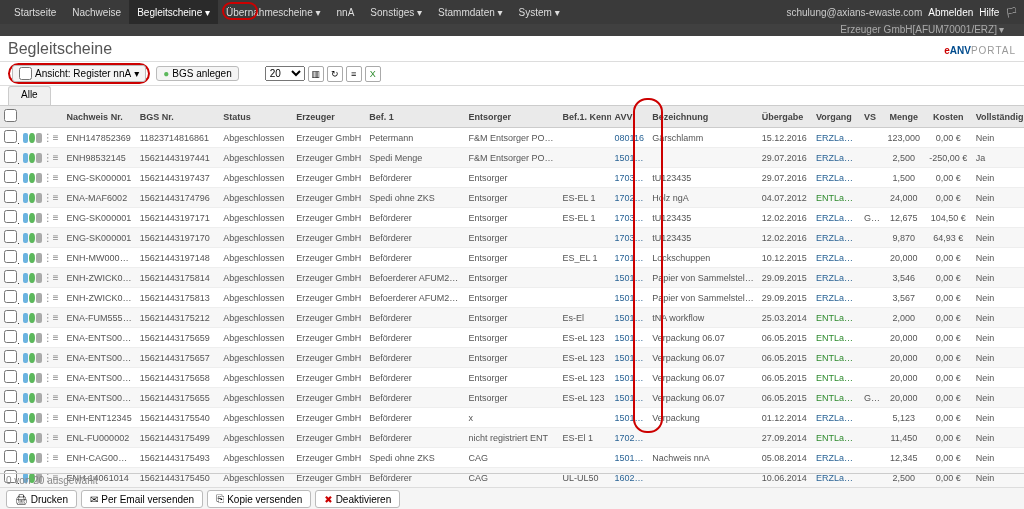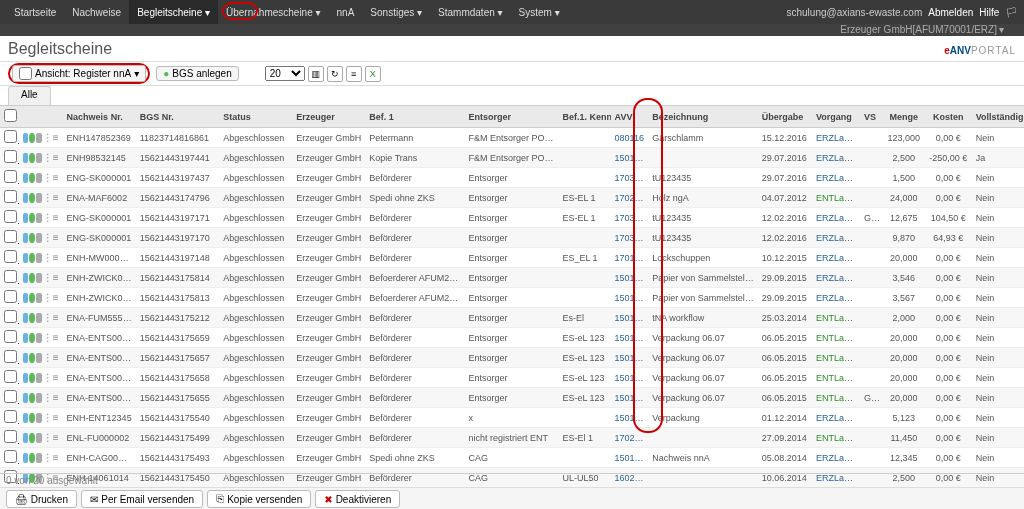--- a/index.html
+++ b/index.html
@@ -172,21 +172,21 @@
               <span class="ic blue"></span>
               <span class="ic green"></span>
               <span class="ic gray"></span>
               <span style="color:#888">⋮≡</span>
             </span>
           </td>
           <td>ENH98532145</td>
           <td>15621443197441</td>
           <td>Abgeschlossen</td>
           <td>Erzeuger GmbH</td>
-          <td>Kopie Trans</td>
+          <td>Spedi Menge</td>
           <td>F&amp;M Entsorger PORTAL</td>
           <td></td>
           <td class="avv">150101</td>
           <td></td>
           <td>29.07.2016</td>
           <td class="link-blue">ERZLayer</td>
           <td></td>
           <td class="num">2,500</td>
           <td class="num">-250,00 €</td>
           <td>Ja</td>

